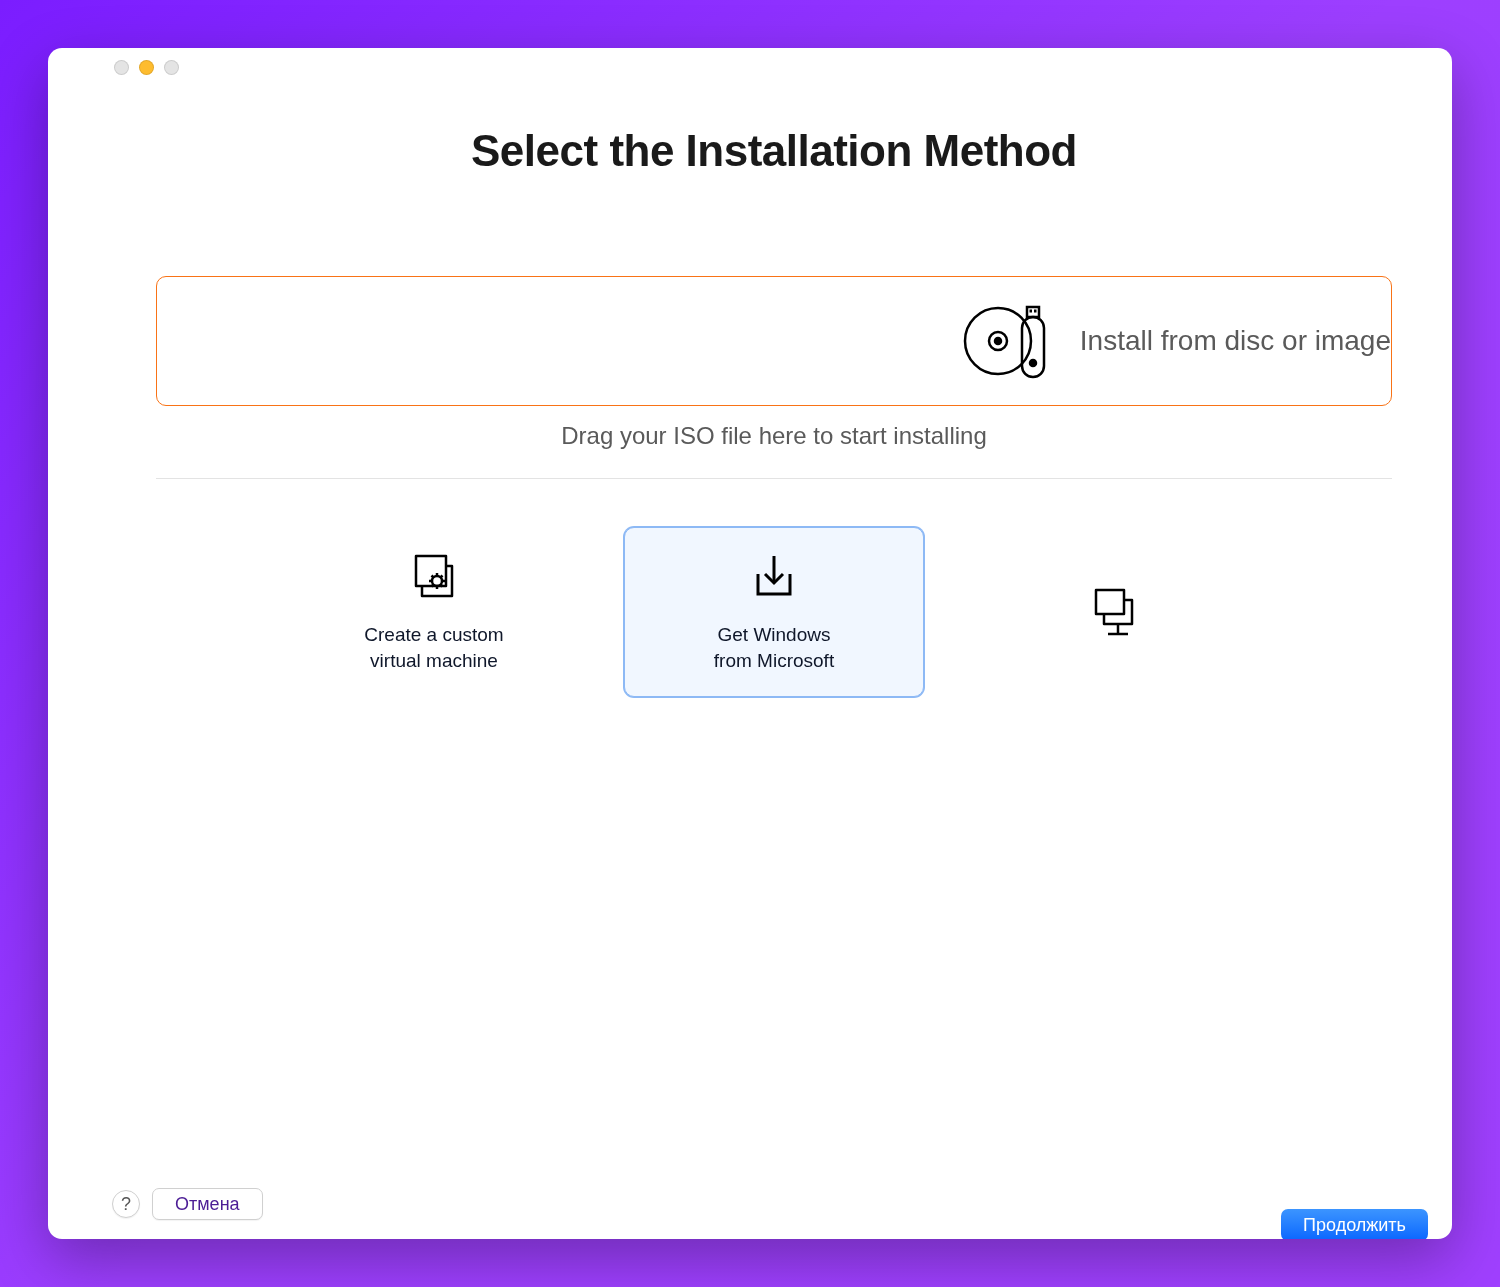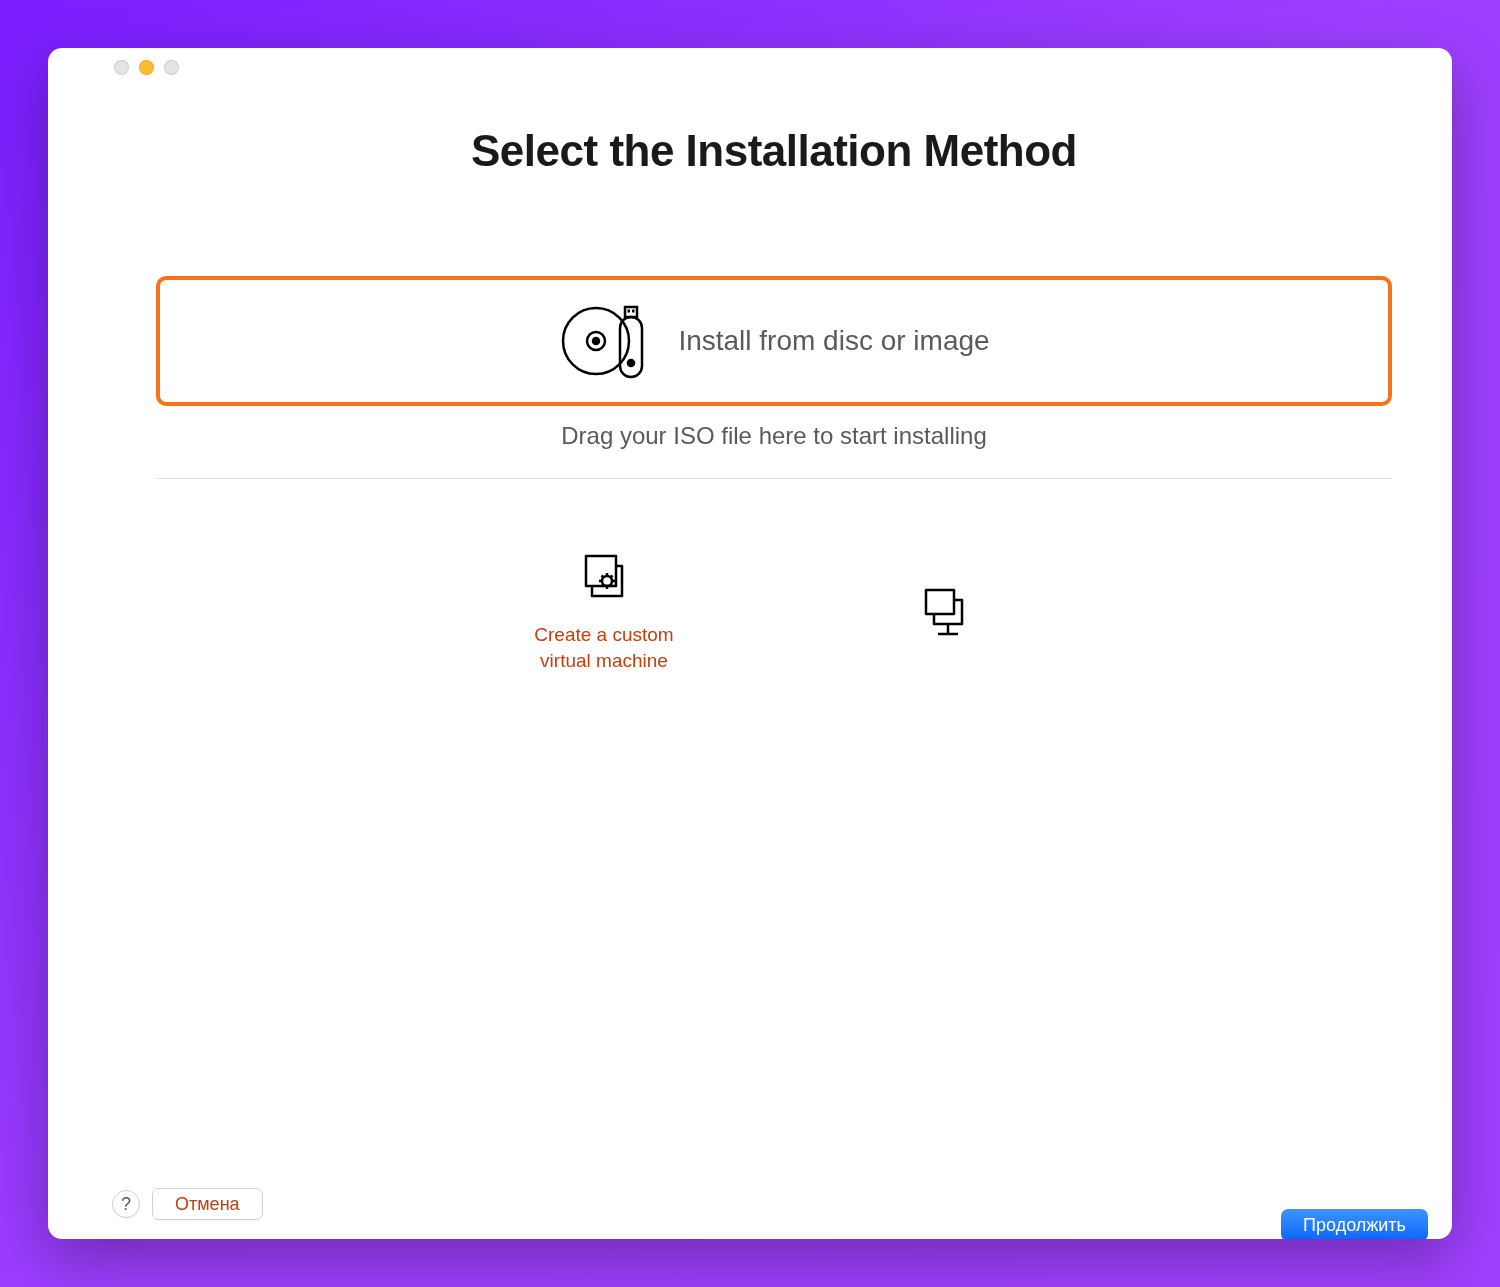--- a/index.html
+++ b/index.html
@@ -51,26 +51,26 @@
       font-size: 44px;
       font-weight: 600;
       letter-spacing: -0.5px;
       color: #1a1a1a;
       margin-top: 12px;
       margin-bottom: 100px;
       text-align: center;
     }
     .drop-zone {
       width: 100%;
-      border: 4px solid #f97316;
+      border: 1px solid #f97316;
       border-radius: 10px;
       height: 130px;
       display: flex;
       align-items: center;
-      justify-content: center;
+      justify-content: flex-end;
       gap: 24px;
     }
     .drop-zone-label {
       font-size: 28px;
       color: #5a5a5a;
       font-weight: 400;
     }
     .drop-hint {
       font-size: 24px;
       color: #5a5a5a;
@@ -102,21 +102,21 @@
       gap: 20px;
       cursor: pointer;
     }
     .option-card.selected {
       border-color: #8db9f5;
       background: #f1f7ff;
       box-shadow: 0 0 0 1px #8db9f5;
     }
     .option-label {
       font-size: 19px;
-      color: #c2410c;
+      color: #0f172a;
       text-align: center;
       line-height: 1.35;
       white-space: pre-line;
     }
     .footer {
       height: 70px;
       display: flex;
       align-items: center;
       padding: 0 24px 0 16px;
       gap: 12px;
@@ -141,21 +141,21 @@
       border-radius: 7px;
       font-size: 18px;
       cursor: pointer;
       display: flex;
       align-items: center;
       justify-content: center;
     }
     .btn-secondary {
       background: #fff;
       border: 1px solid #d0d0d0;
-      color: #c2410c;
+      color: #4c1d95;
       box-shadow: 0 1px 1px rgba(0,0,0,0.05);
     }
     .btn-primary {
       background: linear-gradient(180deg, #3c95ff 0%, #0a66ff 100%);
       border: none;
       color: #fff;
       font-weight: 400;
       margin-top: 42px;
     }
     .spacer { flex: 1; }
@@ -209,20 +209,31 @@
             <line x1="23.5" y1="25.5" x2="25.5" y2="27.5"></line>
             <line x1="32.5" y1="34.5" x2="34.5" y2="36.5"></line>
             <line x1="34.5" y1="25.5" x2="32.5" y2="27.5"></line>
             <line x1="25.5" y1="34.5" x2="23.5" y2="36.5"></line>
           </svg>
         </span>
         <div class="option-label">Create a custom
 virtual machine</div>
       </div>
 
+      <div class="option-card selected">
+        <span>
+          <svg width="52" height="52" viewBox="0 0 52 52" fill="none" stroke="#000" stroke-width="3" stroke-linecap="butt" stroke-linejoin="miter">
+            <polyline points="10,24 10,44 42,44 42,24"></polyline>
+            <line x1="26" y1="6" x2="26" y2="33"></line>
+            <polyline points="17,24 26,33 35,24"></polyline>
+          </svg>
+        </span>
+        <div class="option-label">Get Windows
+from Microsoft</div>
+      </div>
 
       <div class="option-card">
         <span>
           <svg width="52" height="52" viewBox="0 0 52 52" fill="none" stroke="#000" stroke-width="2.5" stroke-linejoin="round">
             <rect x="8" y="4" width="28" height="24"></rect>
             <polyline points="16,28 16,38 44,38 44,14 36,14"></polyline>
             <line x1="30" y1="38" x2="30" y2="48"></line>
             <line x1="20" y1="48" x2="40" y2="48"></line>
           </svg>
         </span>

